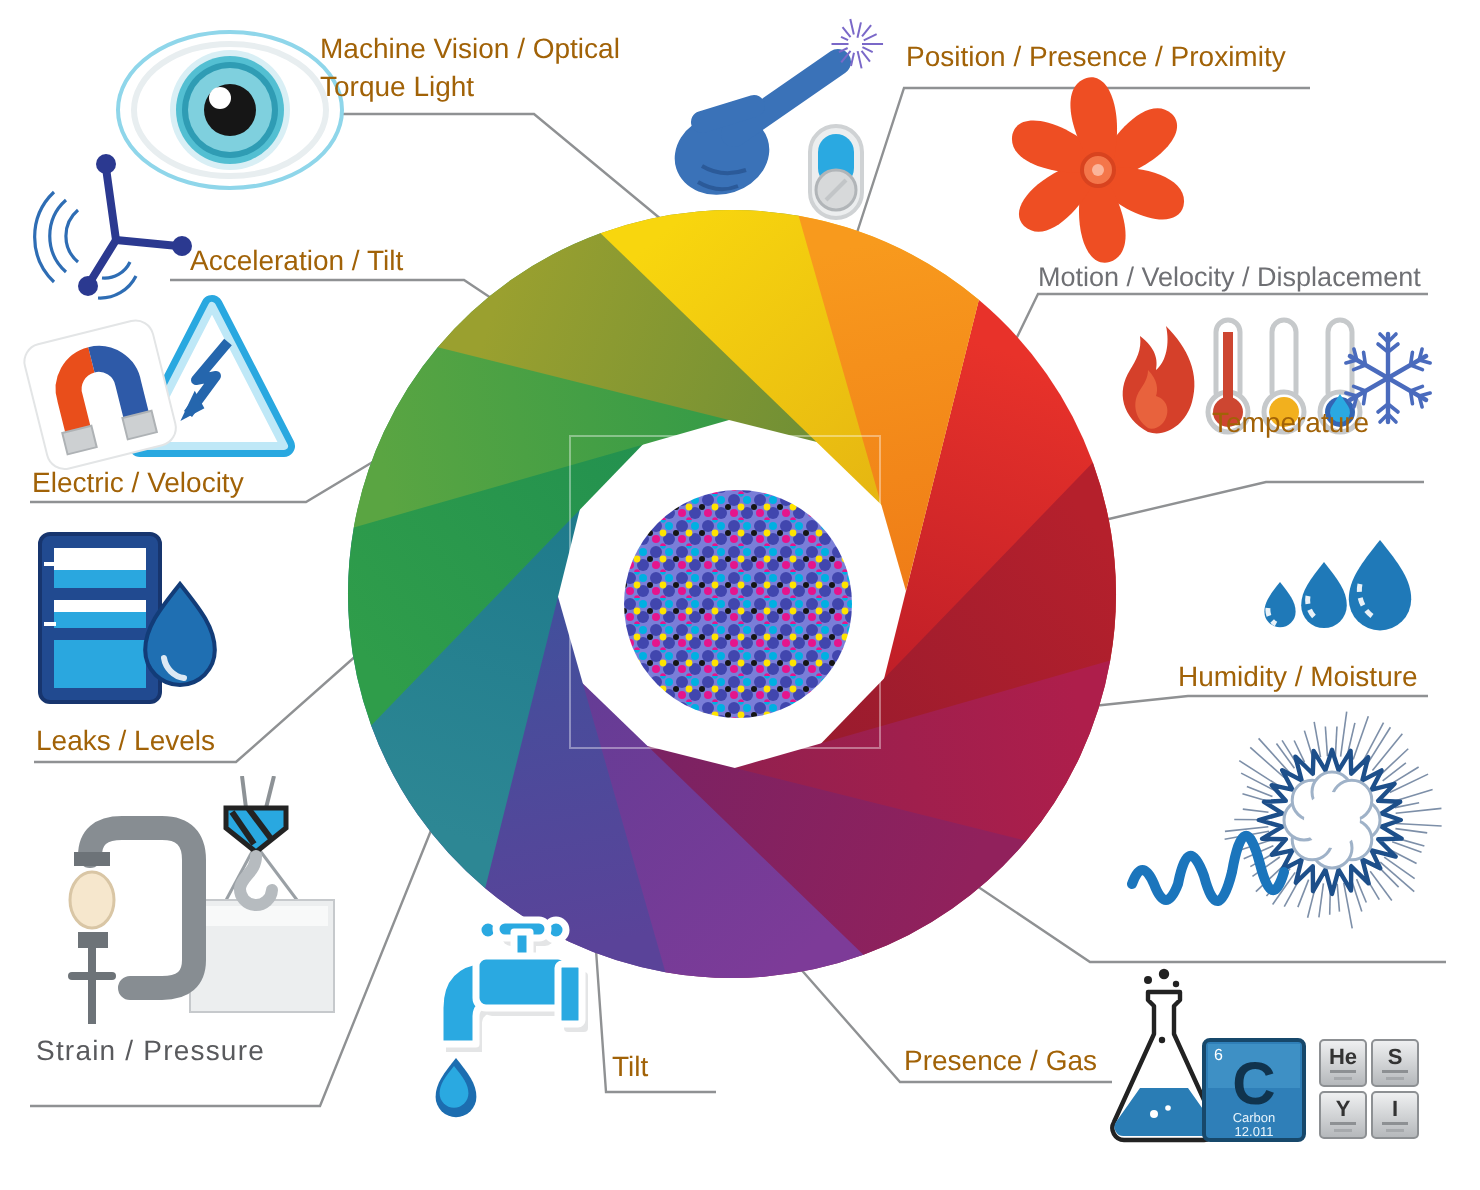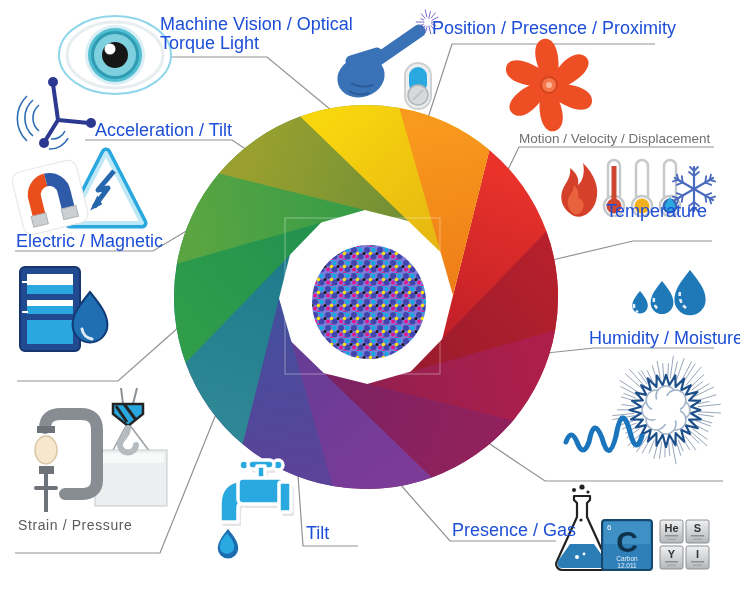--- a/index.html
+++ b/index.html
@@ -1,19 +1,19 @@
 <!DOCTYPE html>
 <html><head>
 <meta charset="utf-8">
 <style>
   html,body{margin:0;padding:0;background:#fff;}
   .canvas{position:relative;width:740px;height:595px;background:#fff;overflow:hidden;
           font-family:"Liberation Sans",sans-serif;}
   .lyr{position:absolute;left:0;top:0;}
-  .label{position:absolute;color:#1d4ed8;font-size:18px;line-height:19px;white-space:nowrap;}
+  .label{position:absolute;color:#a16207;font-size:14px;line-height:19px;white-space:nowrap;}
   .label.small{font-size:13.5px;color:#6f7074;}
   .label.force{font-size:14px;letter-spacing:.6px;color:#595a5d;line-height:18px;}
   .icon{position:absolute;}
 </style>
 </head>
 <body>
 
 <div class="canvas">
 
   <svg id="leaders" class="lyr" width="740" height="595">
@@ -451,25 +451,26 @@
         <text x="149.5" y="74" font-size="11" font-weight="bold" fill="#333" text-anchor="middle" font-family="Liberation Sans,sans-serif">I</text>
         <rect x="143" y="77" width="13" height="1.5" fill="#8d9093"></rect>
         <rect x="145" y="80.5" width="9" height="1.5" fill="#a6a9ac"></rect>
       </g>
   </svg>
 
   <div class="label" style="left:160px;top:15px">
     <div>Machine Vision / Optical</div>
     <div>Torque Light</div>
   </div>
-  <div class="label" style="left:432px;top:19px">Position / Presence / Proximity</div>
+  <div class="label" style="left:453px;top:19px">Position / Presence / Proximity</div>
   <div class="label" style="left:95px;top:121px">Acceleration / Tilt</div>
   <div class="label small" style="left:519px;top:129px">Motion / Velocity / Displacement</div>
   <div class="label" style="left:606px;top:202px">Temperature</div>
   <div class="label" style="left:589px;top:329px">Humidity / Moisture</div>
   <div class="label" style="left:452px;top:521px">Presence / Gas</div>
   <div class="label" style="left:306px;top:524px">Tilt</div>
   <div class="label force" style="left:18px;top:516px">
     <div>Strain / Pressure</div>
   </div>
-  <div class="label" style="left:16px;top:232px">Electric / Magnetic</div>
+  <div class="label" style="left:16px;top:232px">Electric / Velocity</div>
+  <div class="label" style="left:18px;top:361px">Leaks / Levels</div>
 
 </div>
 
 </body></html>

